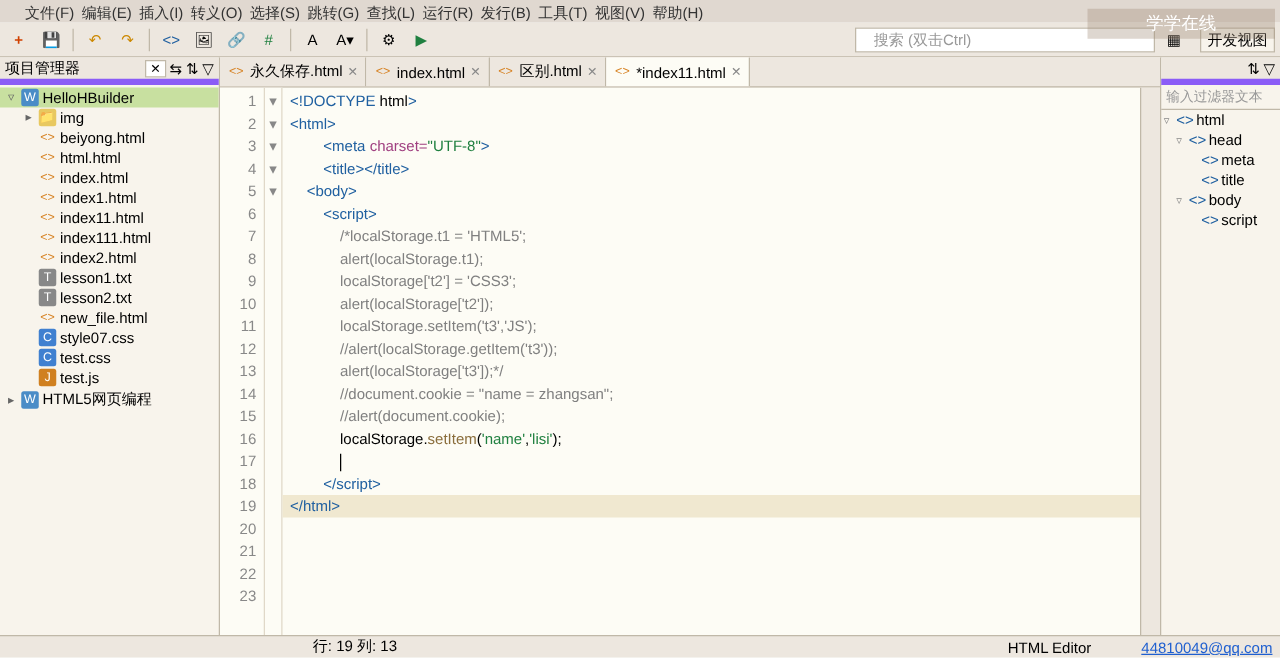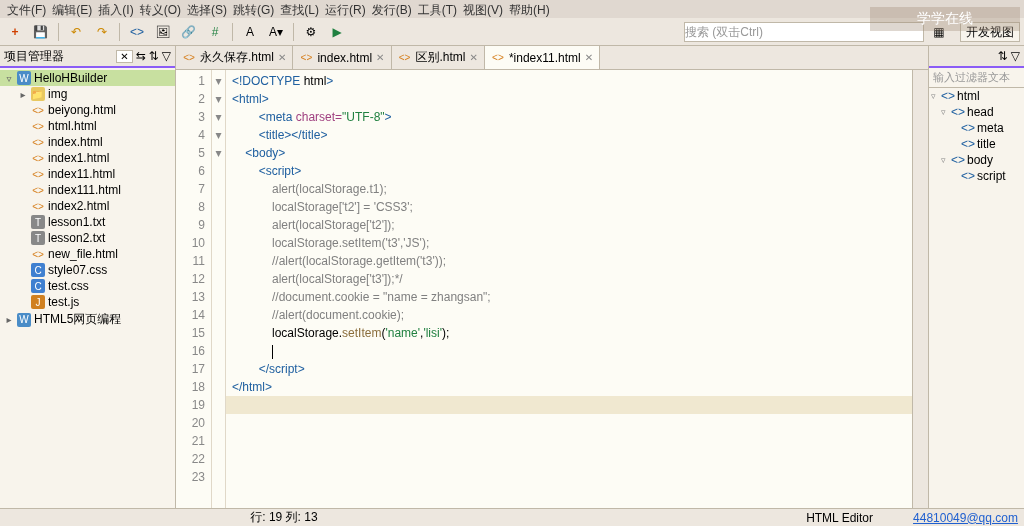--- a/index.html
+++ b/index.html
@@ -1,26 +1,26 @@
 <!DOCTYPE html>
 <html><head>
 <meta charset="utf-8">
 <style>
 *{margin:0;padding:0;box-sizing:border-box;font-family:"Microsoft YaHei",Arial,sans-serif;font-size:12px;}
 body{width:1024px;height:526px;background:#f0f0f0;overflow:hidden;position:relative;}
-.menubar{height:18px;background:#e0d8d0;display:flex;padding:2px 7px;gap:6px;color:#333;}
+.menubar{height:18px;background:#e0d8d0;display:flex;padding:2px 20px;gap:6px;color:#333;}
 .menubar span{cursor:pointer;}
 .toolbar{height:28px;background:#ede7df;border-bottom:1px solid #c0b8a8;display:flex;align-items:center;padding:0 4px;gap:4px;}
 .tbtn{width:22px;height:22px;display:flex;align-items:center;justify-content:center;cursor:pointer;border-radius:2px;}
 .sep{width:1px;height:18px;background:#c0b8a8;margin:0 2px;}
-.search{margin-left:auto;width:240px;height:20px;background:#fff;border:1px solid #c0b8a8;padding:0 0;color:#999;line-height:18px;}
+.search{margin-left:auto;width:240px;height:20px;background:#fff;border:1px solid #c0b8a8;padding:0 14px;color:#999;line-height:18px;}
 .persp{width:60px;height:20px;border:1px solid #c0b8a8;background:#f8f4ec;text-align:center;line-height:18px;margin-left:6px;}
 .main{display:flex;height:462px;}
 .left{width:176px;background:#f8f4ec;border-right:1px solid #c0b8a8;display:flex;flex-direction:column;}
-.panel-hdr{height:22px;background:#ede7df;border-bottom:2px solid #8b5cf6;display:flex;align-items:center;padding:0 4px;gap:3px;}
+.panel-hdr{height:22px;background:#ede7df;border-bottom:5px solid #8b5cf6;display:flex;align-items:center;padding:0 4px;gap:3px;}
 .panel-hdr .ttl{flex:1;}
 .panel-hdr .x{background:#fff;border:1px solid #c0b8a8;padding:0 3px;font-size:10px;}
 .tree{flex:1;overflow:auto;padding:2px 0;}
 .tree-item{display:flex;align-items:center;padding:1px 4px;gap:3px;cursor:pointer;white-space:nowrap;}
 .tree-item.sel{background:#c8e0a0;}
 .tw{width:10px;text-align:center;color:#666;font-size:10px;}
 .ic{width:14px;height:14px;display:inline-flex;align-items:center;justify-content:center;font-size:10px;}
 .ic-w{background:#4a8cc7;color:#fff;border-radius:2px;}
 .ic-f{background:#e8c860;border-radius:2px;}
 .ic-h{color:#d68020;}
@@ -266,20 +266,21 @@
           <div></div>
         </div>
       <div class="code" id="code">
           <div class="hl-line" style="top: 326px;"></div>
           <div class="ln"><span class="t-tag">&lt;!DOCTYPE </span><span>html</span><span class="t-tag">&gt;</span></div>
           <div class="ln"><span class="t-tag">&lt;html&gt;</span></div>
           <div class="ln"><span>        </span><span class="t-tag">&lt;meta </span><span class="t-kw">charset=</span><span class="t-str">"UTF-8"</span><span class="t-tag">&gt;</span></div>
           <div class="ln"><span>        </span><span class="t-tag">&lt;title&gt;&lt;/title&gt;</span></div>
           <div class="ln"><span>    </span><span class="t-tag">&lt;body&gt;</span></div>
           <div class="ln"><span>        </span><span class="t-tag">&lt;script&gt;</span></div>
+          <div class="ln"><span>            </span><span class="t-cm">/*localStorage.t1 = 'HTML5';</span></div>
           <div class="ln"><span>            </span><span class="t-cm">alert(localStorage.t1);</span></div>
           <div class="ln"><span>            </span><span class="t-cm">localStorage['t2'] = 'CSS3';</span></div>
           <div class="ln"><span>            </span><span class="t-cm">alert(localStorage['t2']);</span></div>
           <div class="ln"><span>            </span><span class="t-cm">localStorage.setItem('t3','JS');</span></div>
           <div class="ln"><span>            </span><span class="t-cm">//alert(localStorage.getItem('t3'));</span></div>
           <div class="ln"><span>            </span><span class="t-cm">alert(localStorage['t3']);*/</span></div>
           <div class="ln"><span>            </span><span class="t-cm">//document.cookie = "name = zhangsan";</span></div>
           <div class="ln"><span>            </span><span class="t-cm">//alert(document.cookie);</span></div>
           <div class="ln"><span>            </span><span>localStorage.</span><span class="t-fn">setItem</span><span>(</span><span class="t-str">'name'</span><span>,</span><span class="t-str">'lisi'</span><span>);</span></div>
           <div class="ln"><span>            </span><span class="cursor"></span></div>

